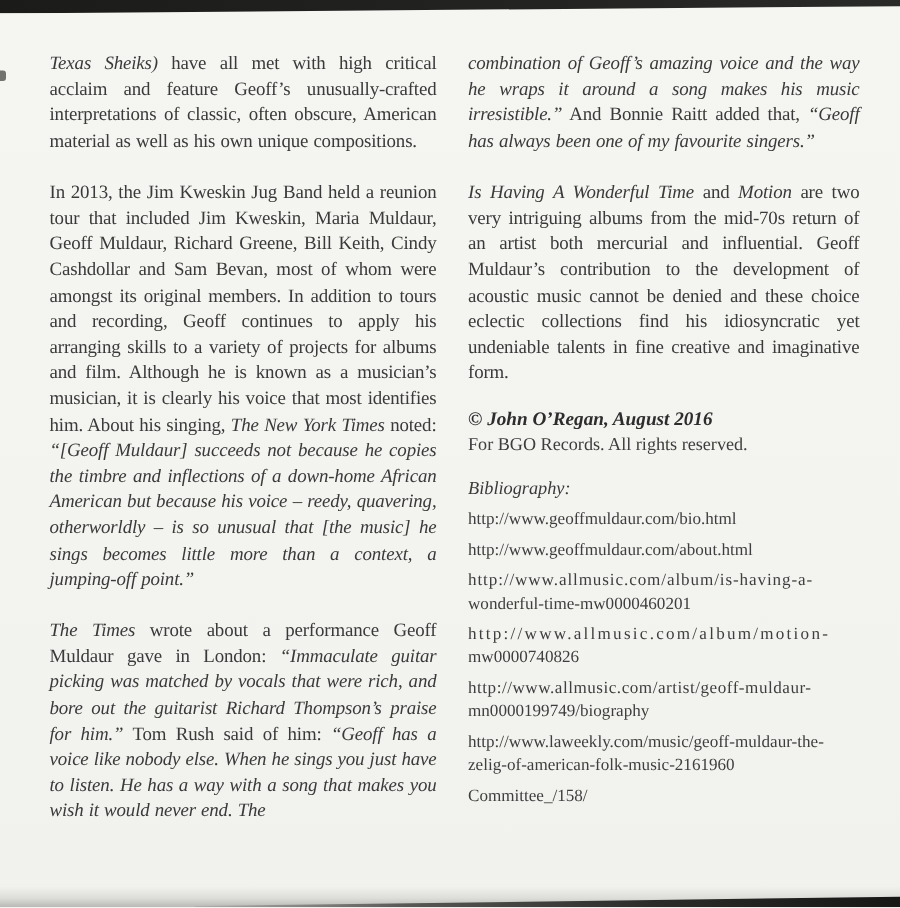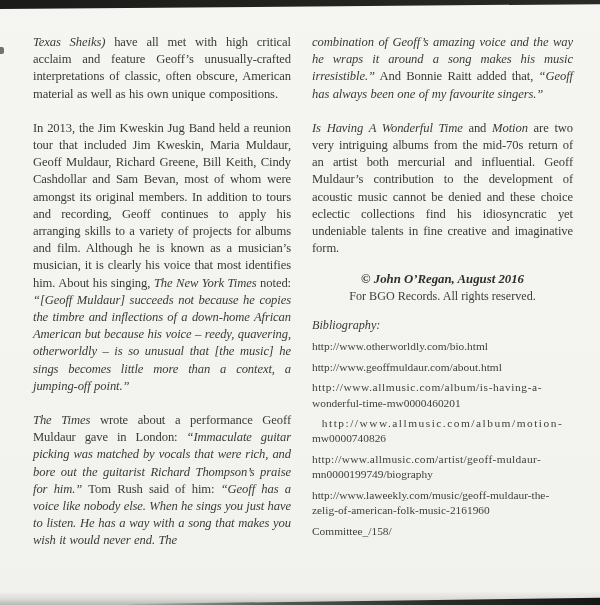--- a/index.html
+++ b/index.html
@@ -48,39 +48,39 @@
     font-size: 12.6px;
     line-height: 17.2px;
     text-align: justify;
     letter-spacing: -0.1px;
     word-spacing: 0.4px;
     color: #3a3a3a;
   }
   .para:last-child { margin-bottom: 0; }
   .i { font-style: italic; }
 
-  .byline { text-align: center; margin-top: -3px; }
+  .byline { text-align: left; margin-top: -3px; }
   .credit {
     font-size: 12.8px; line-height: 17px;
     font-weight: bold; font-style: italic; color: #2d2d2d;
   }
   .rights { font-size: 12.1px; line-height: 16px; color: #3d3d3d; }
 
   .bib { margin-top: 14px; }
   .bib-label {
     font-style: italic; font-size: 12.2px; line-height: 15px;
     margin-bottom: 6px; color: #3a3a3a;
   }
   .bib-item { margin-bottom: 5px; }
   .bib-line {
     font-size: 11.4px; line-height: 15.4px;
     white-space: nowrap; color: #3e3e3e;
   }
   .ls1 { letter-spacing: 0.6px; }
-  .ls2 { letter-spacing: 1.5px; text-align: center; }
+  .ls2 { letter-spacing: 1.5px; }
   .ls3 { letter-spacing: 0.35px; }
 </style>
 </head>
 <body>
 
 <div class="page">
   <div class="edge-top"></div>
   <div class="scan-tick"></div>
 
   <div class="cols">
@@ -100,21 +100,21 @@
 
       <div class="byline">
         <div class="credit">© John O’Regan, August 2016</div>
         <div class="rights">For BGO Records. All rights reserved.</div>
       </div>
 
       <div class="bib">
         <div class="bib-label">Bibliography:</div>
 
         <div class="bib-item">
-          <div class="bib-line">http://www.otherworldly.com/bio.html</div>
+          <div class="bib-line">http://www.geoffmuldaur.com/bio.html</div>
         </div>
         <div class="bib-item">
           <div class="bib-line">http://www.geoffmuldaur.com/about.html</div>
         </div>
         <div class="bib-item">
           <div class="bib-line ls1">http://www.allmusic.com/album/is-having-a-</div>
           <div class="bib-line">wonderful-time-mw0000460201</div>
         </div>
         <div class="bib-item">
           <div class="bib-line ls2">http://www.allmusic.com/album/motion-</div>

